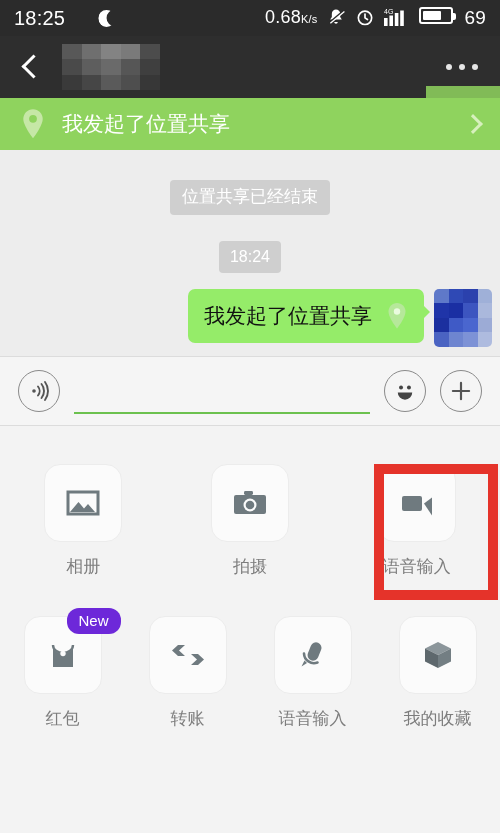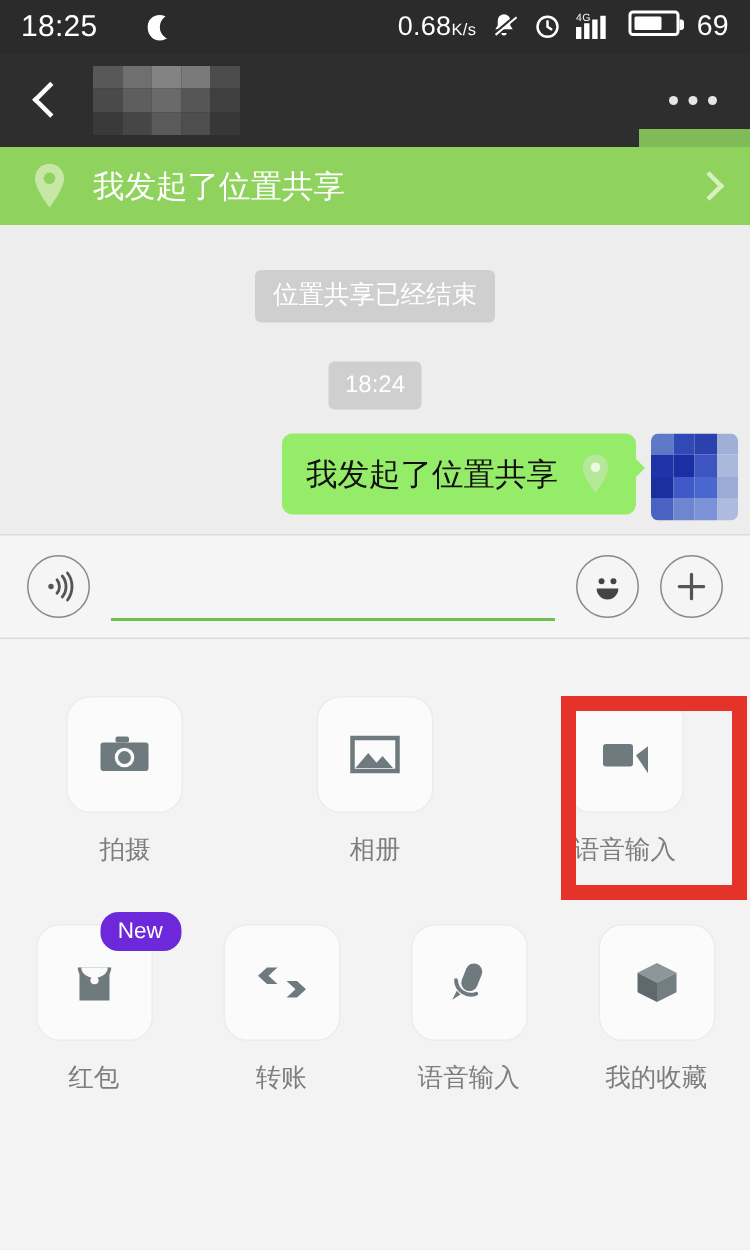--- a/index.html
+++ b/index.html
@@ -319,42 +319,42 @@
     </div>
   </div>
 
   <div class="panel">
 
     <div class="grid-row">
 
       <div class="cell">
         <div class="tile">
           <svg width="44" height="44" viewBox="0 0 44 44">
+            <rect x="7" y="11" width="30" height="22" fill="none" stroke="#6f7a7f" stroke-width="3"></rect>
+            <path d="M9 31l8.5-10 5.5 6.5 4-4.5 7 8z" fill="#6f7a7f"></path>
+          </svg>
+        </div>
+        <span class="cell-label">相册</span>
+      </div>
+
+      <div class="cell">
+        <div class="tile">
+          <svg width="44" height="44" viewBox="0 0 44 44">
             <rect x="16" y="10" width="9" height="4" rx="1.4" fill="#6f7a7f"></rect>
             <rect x="6" y="14" width="32" height="19" rx="2" fill="#6f7a7f"></rect>
             <circle cx="22" cy="24" r="6.5" fill="#fbfbfb"></circle>
             <circle cx="22" cy="24" r="4.3" fill="#6f7a7f"></circle>
           </svg>
         </div>
         <span class="cell-label">拍摄</span>
       </div>
 
       <div class="cell">
         <div class="tile">
           <svg width="44" height="44" viewBox="0 0 44 44">
-            <rect x="7" y="11" width="30" height="22" fill="none" stroke="#6f7a7f" stroke-width="3"></rect>
-            <path d="M9 31l8.5-10 5.5 6.5 4-4.5 7 8z" fill="#6f7a7f"></path>
-          </svg>
-        </div>
-        <span class="cell-label">相册</span>
-      </div>
-
-      <div class="cell">
-        <div class="tile">
-          <svg width="44" height="44" viewBox="0 0 44 44">
             <rect x="7" y="15" width="20" height="15" rx="2" fill="#6f7a7f"></rect>
             <path d="M29 22.5l8-6v18z" fill="#6f7a7f"></path>
           </svg>
         </div>
         <span class="cell-label">语音输入</span>
       </div>
 
 
     </div>
 

